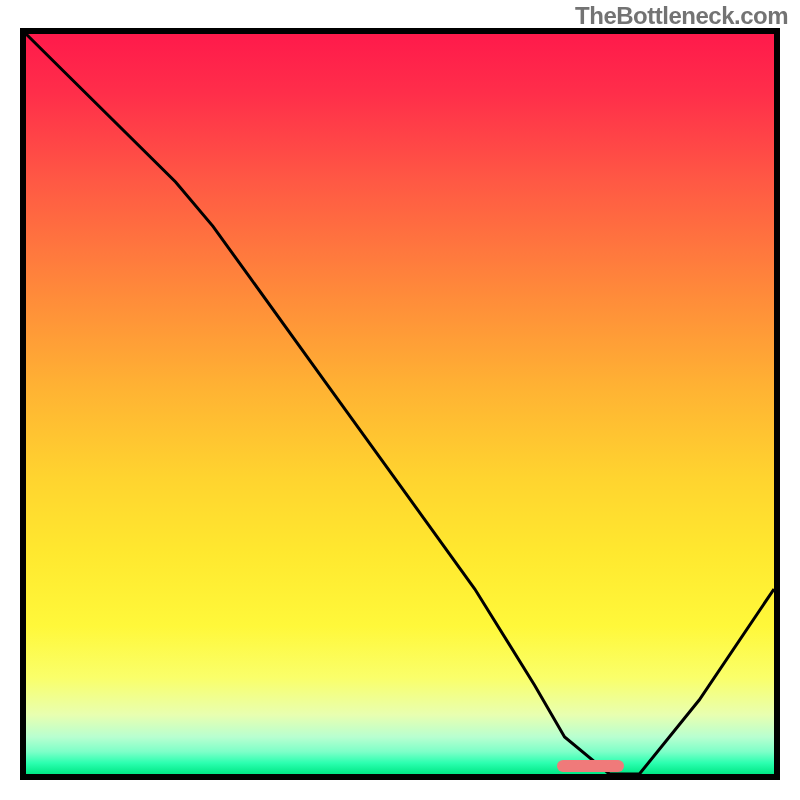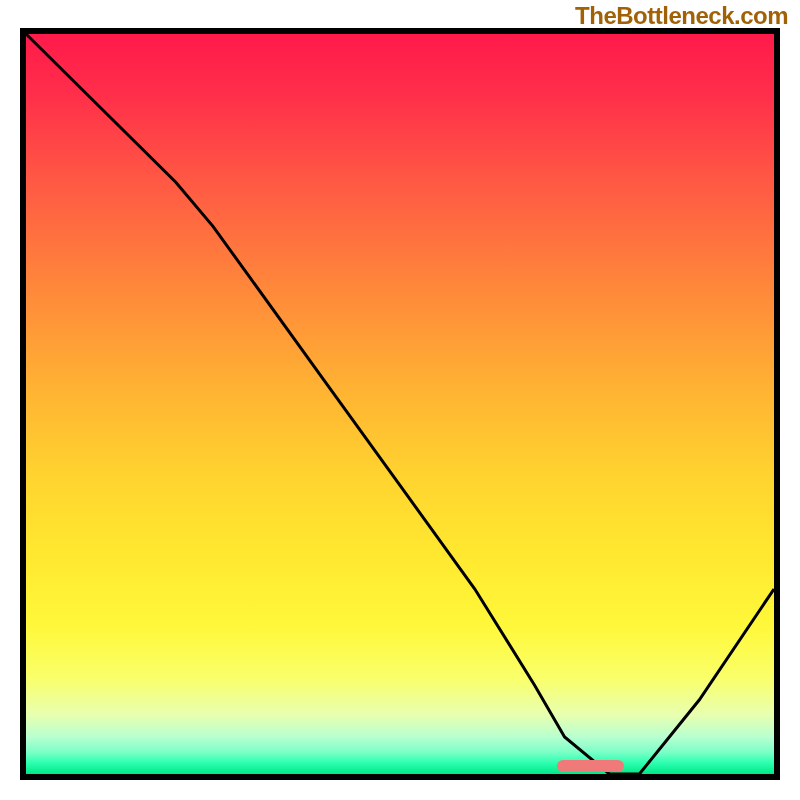--- a/index.html
+++ b/index.html
@@ -14,21 +14,21 @@
     position: relative;
     width: 800px;
     height: 800px;
   }
   .watermark {
     position: absolute;
     top: 2px;
     right: 12px;
     font-size: 24px;
     font-weight: bold;
-    color: #a16207;
+    color: #737373;
     letter-spacing: -0.5px;
     text-align: center;
   }
   .plot-frame {
     position: absolute;
     left: 20px;
     top: 28px;
     width: 760px;
     height: 752px;
     border: 6px solid #000;

